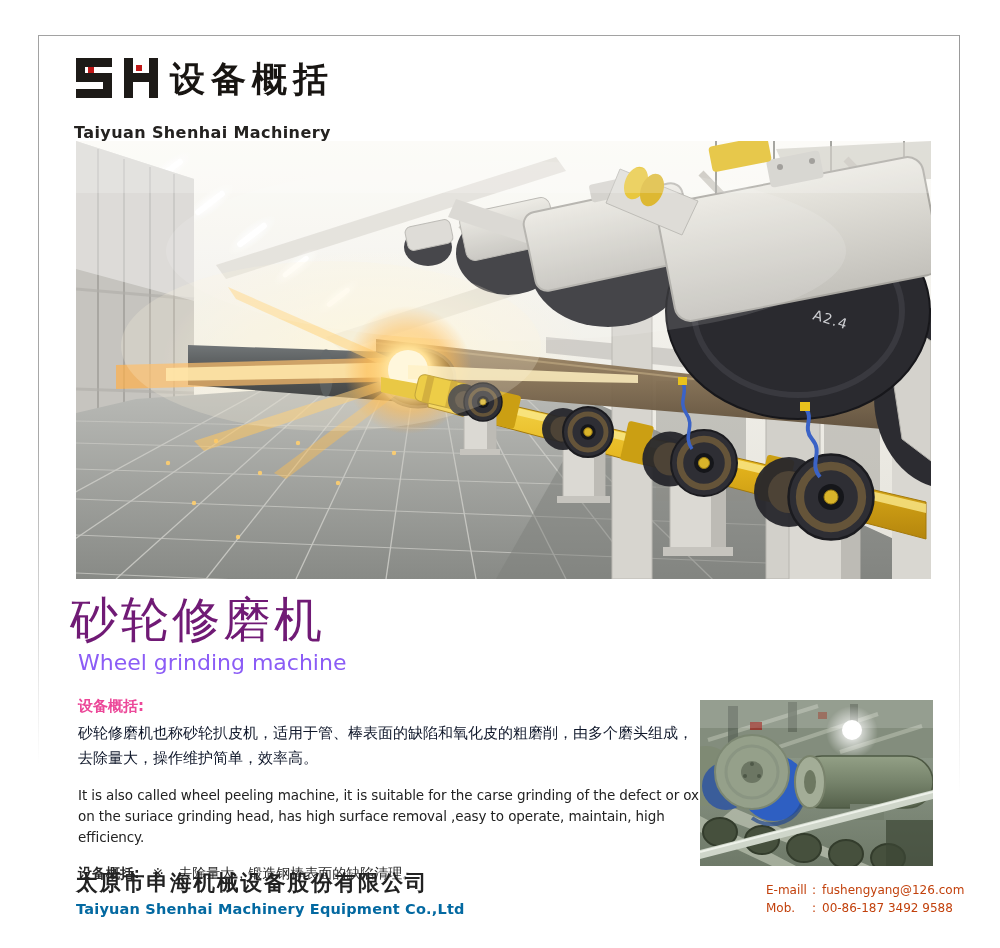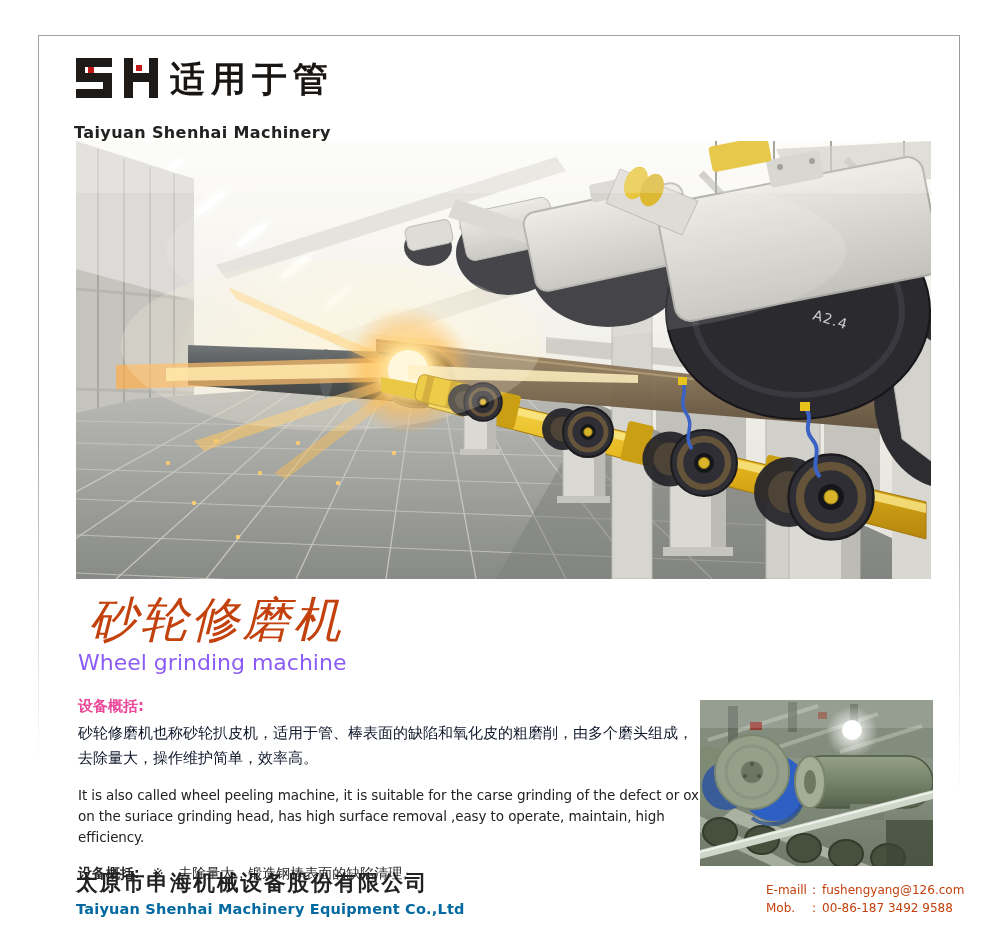--- a/index.html
+++ b/index.html
@@ -20,21 +20,21 @@
   .logo-cn { font-size:35px; font-weight:bold; color:#181512; letter-spacing:6px; line-height:1; }
   .logo-en { margin-top:21px; font-size:16px; font-weight:bold; color:#242220; letter-spacing:0.4px; }
 
   
   .main-photo { position:absolute; left:76px; top:141px; width:855px; height:438px; overflow:hidden; }
   .main-photo svg { display:block; width:100%; height:100%; }
   .detail-photo { position:absolute; left:700px; top:700px; width:233px; height:166px; overflow:hidden; }
   .detail-photo svg { display:block; width:100%; height:100%; }
 
   
-  .title-cn { position:absolute; left:89px; top:588px; font-size:48px; font-weight:500; color:#c2410c; letter-spacing:3px;font-style:italic; }
+  .title-cn { position:absolute; left:70px; top:588px; font-size:48px; font-weight:500; color:#701a75; letter-spacing:3px; }
   .title-en { position:absolute; left:78px; top:650px; font-size:22px; font-weight:normal; color:#8b5cf6; }
 
   
   .overview { position:absolute; left:78px; top:697px; width:645px; }
   .ov-head { font-size:15px; font-weight:bold; color:#ec4899; margin-bottom:5px; }
   .ov-cn   { width:624px; font-size:15px; color:#0f172a; line-height:25px; }
   .ov-en   { width:642px; font-size:13.5px; color:#222222; line-height:21px; margin-top:14px; letter-spacing:-0.1px; }
   .ov-app  { margin-top:17px; font-size:14px; color:#282828; }
   .ov-app .app-label { font-weight:bold; margin-right:8px; }
   .ov-app .app-marker { margin-right:10px; }
@@ -66,21 +66,21 @@
           <rect x="2" y="33" width="36" height="9"></rect>
           <rect x="50" y="2" width="9" height="40"></rect>
           <rect x="75" y="2" width="9" height="40"></rect>
           <rect x="59" y="17" width="16" height="9"></rect>
         </g>
         <g fill="#c01818">
           <rect x="14" y="11" width="6" height="6"></rect>
           <rect x="62" y="9" width="6" height="6"></rect>
         </g>
       </svg>
-      <span class="logo-cn">适用于管</span>
+      <span class="logo-cn">设备概括</span>
     </div>
     <div class="logo-en">Taiyuan Shenhai Machinery</div>
   </header>
 
   <figure class="main-photo">
     <svg viewBox="0 0 855 438" preserveAspectRatio="none">
       <defs>
         <linearGradient id="gBg" x1="0" y1="0" x2="0" y2="1">
             <stop offset="0" stop-color="#fcfbf7"></stop>
             <stop offset="1" stop-color="#e4e2da"></stop>

